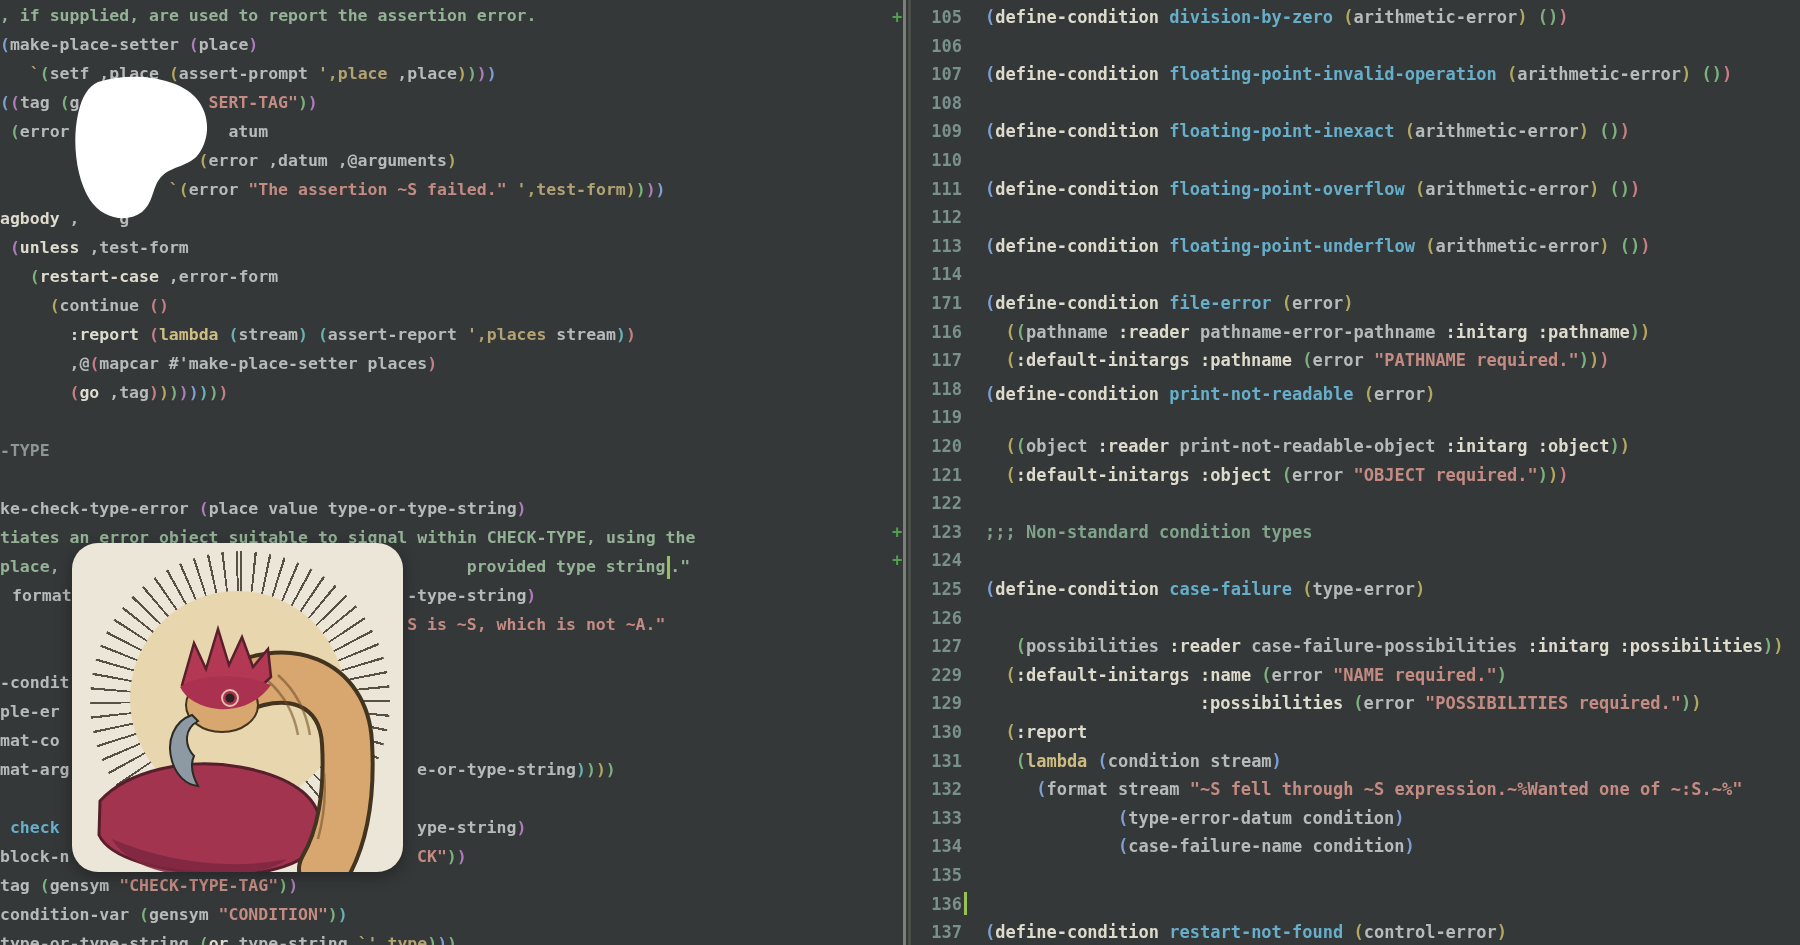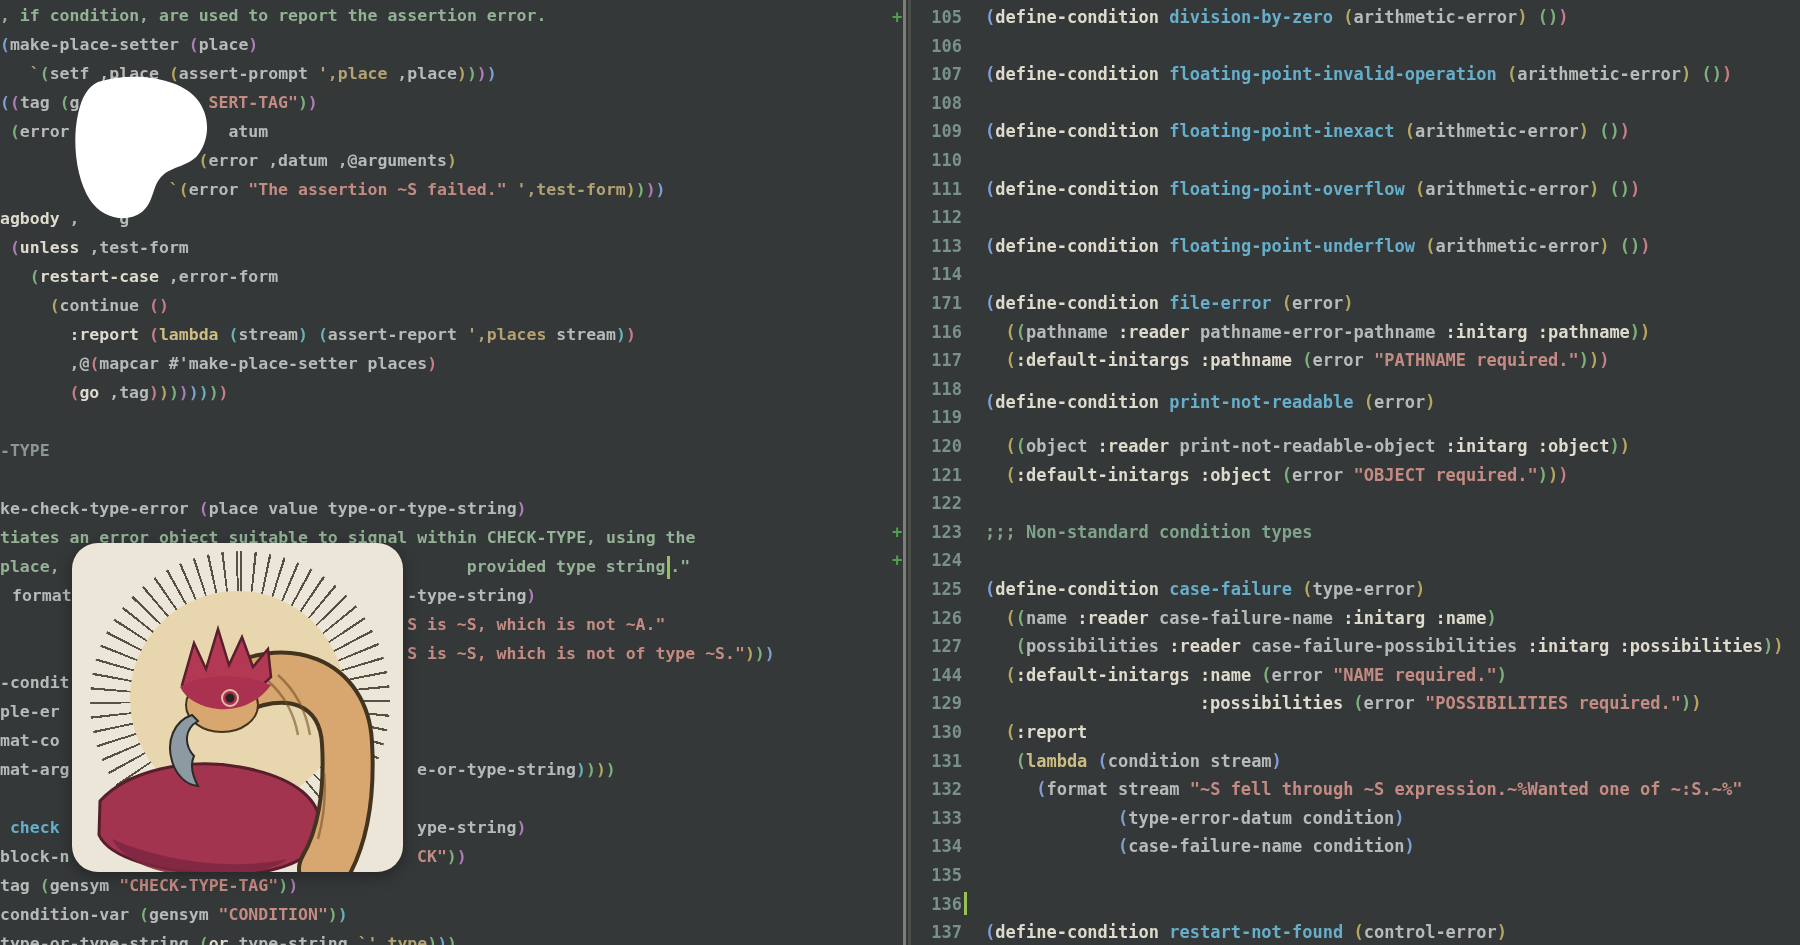--- a/index.html
+++ b/index.html
@@ -25,21 +25,21 @@
   #rays{position:absolute;left:18px;top:8px;width:300px;height:300px;border-radius:50%;
         background:repeating-conic-gradient(rgba(45,38,26,0.78) 0deg 0.9deg, transparent 0.9deg 5.6deg);}
   #halo{position:absolute;left:58px;top:48px;width:215px;height:215px;border-radius:50%;background:#e8d7ae;}
   #bird svg{position:absolute;left:0;top:0;}
 </style>
 <style>.tk-fg{color:#b6bab8;}.tk-kw{color:#dedbcd;}.tk-kwo{color:#cdbd82;}.tk-fn{color:#66aeca;}.tk-str{color:#c48b83;}.tk-doc{color:#94b295;}.tk-com{color:#7fa38b;}.tk-dim{color:#8c9794;}.tk-oliv{color:#b3a272;}.tk-c1{color:#7d9fd3;}.tk-c2{color:#ae7cba;}.tk-c3{color:#7cb07c;}.tk-c4{color:#b3a65e;}.tk-c5{color:#c57e85;}.tk-c6{color:#67b2b4;}#div-bright{background:#7c8076;}#div-dark{background:#4c4f49;}.lnum{color:#78918d;}.gplus{color:#4fa14f;}.cursor{background:#98c257;}</style></head>
 <body>
 
 <div id="screen">
   <div id="left-pane" class="pane">
-      <div class="cl" style="top: 2px;"><span class="cg" style="left: 0px;"><span class="tk-doc">, if condition, are used to report the assertion error.</span></span></div>
+      <div class="cl" style="top: 2px;"><span class="cg" style="left: 0px;"><span class="tk-doc">, if supplied, are used to report the assertion error.</span></span></div>
       <div class="cl" style="top: 31px;"><span class="cg" style="left: 0px;"><span class="tk-c1">(</span><span class="tk-fg">make-place-setter </span><span class="tk-c2">(</span><span class="tk-fg">place</span><span class="tk-c2">)</span></span></div>
       <div class="cl" style="top: 60px;"><span class="cg" style="left: 29.79px;"><span class="tk-oliv">`</span><span class="tk-c3">(</span><span class="tk-fg">setf </span><span class="tk-fg">,place </span><span class="tk-c4">(</span><span class="tk-fg">assert-prompt </span><span class="tk-oliv">',place</span><span class="tk-fg"> ,place</span><span class="tk-c4">)</span><span class="tk-c3">)</span><span class="tk-c2">)</span><span class="tk-c1">)</span></span></div>
       <div class="cl" style="top: 89px;"><span class="cg" style="left: 0px;"><span class="tk-c1">(</span><span class="tk-c2">(</span><span class="tk-fg">tag </span><span class="tk-c3">(</span><span class="tk-fg">g</span></span><span class="cg" style="left: 208.53px;"><span class="tk-str">SERT-TAG"</span><span class="tk-c3">)</span><span class="tk-c2">)</span></span></div>
       <div class="cl" style="top: 118px;"><span class="cg" style="left: 9.93px;"><span class="tk-c3">(</span><span class="tk-fg">error</span></span><span class="cg" style="left: 228.39px;"><span class="tk-fg">atum</span></span></div>
       <div class="cl" style="top: 147px;"><span class="cg" style="left: 198.6px;"><span class="tk-c4">(</span><span class="tk-fg">error </span><span class="tk-fg">,datum ,@arguments</span><span class="tk-c4">)</span></span></div>
       <div class="cl" style="top: 176px;"><span class="cg" style="left: 168.81px;"><span class="tk-oliv">`</span><span class="tk-c4">(</span><span class="tk-fg">error </span><span class="tk-str">"The assertion ~S failed." </span><span class="tk-oliv">',test-form</span><span class="tk-c4">)</span><span class="tk-c3">)</span><span class="tk-c2">)</span><span class="tk-c1">)</span></span></div>
       <div class="cl" style="top: 205px;"><span class="cg" style="left: 0px;"><span class="tk-kw">agbody </span><span class="tk-fg">,</span></span><span class="cg" style="left: 119.16px;"><span class="tk-fg">g</span></span></div>
       <div class="cl" style="top: 234px;"><span class="cg" style="left: 9.93px;"><span class="tk-c2">(</span><span class="tk-kw">unless </span><span class="tk-fg">,test-form</span></span></div>
       <div class="cl" style="top: 263px;"><span class="cg" style="left: 29.79px;"><span class="tk-c3">(</span><span class="tk-kw">restart-case </span><span class="tk-fg">,error-form</span></span></div>
       <div class="cl" style="top: 292px;"><span class="cg" style="left: 49.65px;"><span class="tk-c4">(</span><span class="tk-fg">continue </span><span class="tk-c5">(</span><span class="tk-c5">)</span></span></div>
@@ -47,21 +47,20 @@
       <div class="cl" style="top: 350px;"><span class="cg" style="left: 69.51px;"><span class="tk-fg">,@</span><span class="tk-c5">(</span><span class="tk-fg">mapcar </span><span class="tk-fg">#'make-place-setter </span><span class="tk-fg">places</span><span class="tk-c5">)</span></span></div>
       <div class="cl" style="top: 379px;"><span class="cg" style="left: 69.51px;"><span class="tk-c5">(</span><span class="tk-kw">go </span><span class="tk-fg">,tag</span><span class="tk-c5">)</span><span class="tk-c4">)</span><span class="tk-c3">)</span><span class="tk-c2">)</span><span class="tk-c1">)</span><span class="tk-c6">)</span><span class="tk-c3">)</span><span class="tk-c5">)</span></span></div>
       <div class="cl" style="top: 408px;"></div>
       <div class="cl" style="top: 437px;"><span class="cg" style="left: 0px;"><span class="tk-dim">-TYPE</span></span></div>
       <div class="cl" style="top: 466px;"></div>
       <div class="cl" style="top: 495px;"><span class="cg" style="left: 0px;"><span class="tk-fg">ke-check-type-error </span><span class="tk-c2">(</span><span class="tk-fg">place value type-or-type-string</span><span class="tk-c2">)</span></span></div>
       <div class="cl" style="top: 524px;"><span class="cg" style="left: 0px;"><span class="tk-doc">tiates an error object suitable to signal within CHECK-TYPE, using the</span></span></div>
       <div class="cl" style="top: 553px;"><span class="cg" style="left: 0px;"><span class="tk-doc">place,</span></span><span class="cg" style="left: 466.71px;"><span class="tk-doc">provided type string</span></span><span class="cg" style="left: 670.275px;"><span class="tk-doc">."</span></span></div>
       <div class="cl" style="top: 582px;"><span class="cg" style="left: 12px;"><span class="tk-fg">format</span></span><span class="cg" style="left: 407.13px;"><span class="tk-fg">-type-string</span><span class="tk-c2">)</span></span></div>
       <div class="cl" style="top: 611px;"><span class="cg" style="left: 407.13px;"><span class="tk-str">S is ~S, which is not ~A."</span></span></div>
-      <div class="cl" style="top: 640px;"><span class="cg" style="left: 407.13px;"><span class="tk-str">S is ~S, which is not of type ~S."</span><span class="tk-c4">)</span><span class="tk-c3">)</span><span class="tk-c1">)</span></span></div>
       <div class="cl" style="top: 669px;"><span class="cg" style="left: 0px;"><span class="tk-fg">-condit</span></span></div>
       <div class="cl" style="top: 698px;"><span class="cg" style="left: 0px;"><span class="tk-fg">ple-er</span></span></div>
       <div class="cl" style="top: 727px;"><span class="cg" style="left: 0px;"><span class="tk-fg">mat-co</span></span></div>
       <div class="cl" style="top: 756px;"><span class="cg" style="left: 0px;"><span class="tk-fg">mat-arg</span></span><span class="cg" style="left: 417.06px;"><span class="tk-fg">e-or-type-string</span><span class="tk-c6">)</span><span class="tk-c3">)</span><span class="tk-c4">)</span><span class="tk-c3">)</span></span></div>
       <div class="cl" style="top: 785px;"></div>
       <div class="cl" style="top: 843px;"><span class="cg" style="left: 0px;"><span class="tk-fg">block-n</span></span><span class="cg" style="left: 417.06px;"><span class="tk-str">CK"</span><span class="tk-c3">)</span><span class="tk-c2">)</span></span></div>
       <div class="cl" style="top: 814px;"><span class="cg" style="left: 9.93px;"><span class="tk-fn">check</span></span><span class="cg" style="left: 417.06px;"><span class="tk-fg">ype-string</span><span class="tk-c2">)</span></span></div>
       <div class="cl" style="top: 872px;"><span class="cg" style="left: 0px;"><span class="tk-fg">tag </span><span class="tk-c3">(</span><span class="tk-fg">gensym </span><span class="tk-str">"CHECK-TYPE-TAG"</span><span class="tk-c3">)</span><span class="tk-c2">)</span></span></div>
       <div class="cl" style="top: 901px;"><span class="cg" style="left: 0px;"><span class="tk-fg">condition-var </span><span class="tk-c3">(</span><span class="tk-fg">gensym </span><span class="tk-str">"CONDITION"</span><span class="tk-c3">)</span><span class="tk-c6">)</span></span></div>
       <div class="cl" style="top: 930px;"><span class="cg" style="left: 0px;"><span class="tk-fg">type-or-type-string </span><span class="tk-c3">(</span><span class="tk-kw">or </span><span class="tk-fg">type-string </span><span class="tk-oliv">`',type</span><span class="tk-c3">)</span><span class="tk-c1">)</span><span class="tk-c3">)</span></span></div>
@@ -74,28 +73,27 @@
       <div class="cl" style="top: 117px;"><span class="cg" style="left: 985px;"><span class="tk-c1">(</span><span class="tk-kw">define-condition </span><span class="tk-fn">floating-point-inexact </span><span class="tk-c4">(</span><span class="tk-fg">arithmetic-error</span><span class="tk-c4">)</span><span class="tk-fg"> </span><span class="tk-c3">(</span><span class="tk-c3">)</span><span class="tk-c5">)</span></span></div>
       <div class="cl" style="top: 146px;"></div>
       <div class="cl" style="top: 175px;"><span class="cg" style="left: 985px;"><span class="tk-c1">(</span><span class="tk-kw">define-condition </span><span class="tk-fn">floating-point-overflow </span><span class="tk-c4">(</span><span class="tk-fg">arithmetic-error</span><span class="tk-c4">)</span><span class="tk-fg"> </span><span class="tk-c3">(</span><span class="tk-c3">)</span><span class="tk-c5">)</span></span></div>
       <div class="cl" style="top: 203px;"></div>
       <div class="cl" style="top: 232px;"><span class="cg" style="left: 985px;"><span class="tk-c1">(</span><span class="tk-kw">define-condition </span><span class="tk-fn">floating-point-underflow </span><span class="tk-c4">(</span><span class="tk-fg">arithmetic-error</span><span class="tk-c4">)</span><span class="tk-fg"> </span><span class="tk-c3">(</span><span class="tk-c3">)</span><span class="tk-c5">)</span></span></div>
       <div class="cl" style="top: 260px;"></div>
       <div class="cl" style="top: 289px;"><span class="cg" style="left: 985px;"><span class="tk-c1">(</span><span class="tk-kw">define-condition </span><span class="tk-fn">file-error </span><span class="tk-c4">(</span><span class="tk-fg">error</span><span class="tk-c4">)</span></span></div>
       <div class="cl" style="top: 318px;"><span class="cg" style="left: 1005.46px;"><span class="tk-c4">(</span><span class="tk-c3">(</span><span class="tk-fg">pathname </span><span class="tk-kw">:reader </span><span class="tk-fg">pathname-error-pathname </span><span class="tk-kw">:initarg </span><span class="tk-kw">:pathname</span><span class="tk-c3">)</span><span class="tk-c4">)</span></span></div>
       <div class="cl" style="top: 346px;"><span class="cg" style="left: 1005.46px;"><span class="tk-c4">(</span><span class="tk-kw">:default-initargs </span><span class="tk-kw">:pathname </span><span class="tk-c3">(</span><span class="tk-fg">error </span><span class="tk-str">"PATHNAME required."</span><span class="tk-c3">)</span><span class="tk-c4">)</span><span class="tk-c5">)</span></span></div>
       <div class="cl" style="top: 375px;"></div>
-      <div class="cl" style="top: 388px;"><span class="cg" style="left: 985px;"><span class="tk-c1">(</span><span class="tk-kw">define-condition </span><span class="tk-fn">print-not-readable </span><span class="tk-c4">(</span><span class="tk-fg">error</span><span class="tk-c4">)</span></span></div>
+      <div class="cl" style="top: 380px;"><span class="cg" style="left: 985px;"><span class="tk-c1">(</span><span class="tk-kw">define-condition </span><span class="tk-fn">print-not-readable </span><span class="tk-c4">(</span><span class="tk-fg">error</span><span class="tk-c4">)</span></span></div>
       <div class="cl" style="top: 432px;"><span class="cg" style="left: 1005.46px;"><span class="tk-c4">(</span><span class="tk-c3">(</span><span class="tk-fg">object </span><span class="tk-kw">:reader </span><span class="tk-fg">print-not-readable-object </span><span class="tk-kw">:initarg </span><span class="tk-kw">:object</span><span class="tk-c3">)</span><span class="tk-c4">)</span></span></div>
       <div class="cl" style="top: 461px;"><span class="cg" style="left: 1005.46px;"><span class="tk-c4">(</span><span class="tk-kw">:default-initargs </span><span class="tk-kw">:object </span><span class="tk-c3">(</span><span class="tk-fg">error </span><span class="tk-str">"OBJECT required."</span><span class="tk-c3">)</span><span class="tk-c4">)</span><span class="tk-c5">)</span></span></div>
       <div class="cl" style="top: 489px;"></div>
       <div class="cl" style="top: 518px;"><span class="cg" style="left: 985px;"><span class="tk-com">;;; Non-standard condition types</span></span></div>
       <div class="cl" style="top: 546px;"></div>
       <div class="cl" style="top: 575px;"><span class="cg" style="left: 985px;"><span class="tk-c1">(</span><span class="tk-kw">define-condition </span><span class="tk-fn">case-failure </span><span class="tk-c4">(</span><span class="tk-fg">type-error</span><span class="tk-c4">)</span></span></div>
-      <div class="cl" style="top: 604px;"><span class="cg" style="left: 1005.46px;"><span class="tk-c4">(</span><span class="tk-c3">(</span><span class="tk-fg">name </span><span class="tk-kw">:reader </span><span class="tk-fg">case-failure-name </span><span class="tk-kw">:initarg </span><span class="tk-kw">:name</span><span class="tk-c3">)</span></span></div>
       <div class="cl" style="top: 632px;"><span class="cg" style="left: 1015.69px;"><span class="tk-c3">(</span><span class="tk-fg">possibilities </span><span class="tk-kw">:reader </span><span class="tk-fg">case-failure-possibilities </span><span class="tk-kw">:initarg </span><span class="tk-kw">:possibilities</span><span class="tk-c3">)</span><span class="tk-c4">)</span></span></div>
       <div class="cl" style="top: 661px;"><span class="cg" style="left: 1005.46px;"><span class="tk-c4">(</span><span class="tk-kw">:default-initargs </span><span class="tk-kw">:name </span><span class="tk-c3">(</span><span class="tk-fg">error </span><span class="tk-str">"NAME required."</span><span class="tk-c3">)</span></span></div>
       <div class="cl" style="top: 689px;"><span class="cg" style="left: 1199.83px;"><span class="tk-kw">:possibilities </span><span class="tk-c3">(</span><span class="tk-fg">error </span><span class="tk-str">"POSSIBILITIES required."</span><span class="tk-c3">)</span><span class="tk-c4">)</span></span></div>
       <div class="cl" style="top: 718px;"><span class="cg" style="left: 1005.46px;"><span class="tk-c4">(</span><span class="tk-kw">:report</span></span></div>
       <div class="cl" style="top: 747px;"><span class="cg" style="left: 1015.69px;"><span class="tk-c3">(</span><span class="tk-kwo">lambda </span><span class="tk-c1">(</span><span class="tk-fg">condition stream</span><span class="tk-c1">)</span></span></div>
       <div class="cl" style="top: 775px;"><span class="cg" style="left: 1036.15px;"><span class="tk-c1">(</span><span class="tk-fg">format stream </span><span class="tk-str">"~S fell through ~S expression.~%Wanted one of ~:S.~%"</span></span></div>
       <div class="cl" style="top: 804px;"><span class="cg" style="left: 1117.99px;"><span class="tk-c1">(</span><span class="tk-fg">type-error-datum condition</span><span class="tk-c1">)</span></span></div>
       <div class="cl" style="top: 832px;"><span class="cg" style="left: 1117.99px;"><span class="tk-c1">(</span><span class="tk-fg">case-failure-name condition</span><span class="tk-c1">)</span></span></div>
       <div class="cl" style="top: 890px;"></div>
       <div class="cl" style="top: 918px;"><span class="cg" style="left: 985px;"><span class="tk-c1">(</span><span class="tk-kw">define-condition </span><span class="tk-fn">restart-not-found </span><span class="tk-c4">(</span><span class="tk-fg">control-error</span><span class="tk-c4">)</span></span></div>
@@ -117,21 +115,21 @@
       <div class="lnum" style="top: 375px;">118</div>
       <div class="lnum" style="top: 403px;">119</div>
       <div class="lnum" style="top: 432px;">120</div>
       <div class="lnum" style="top: 461px;">121</div>
       <div class="lnum" style="top: 489px;">122</div>
       <div class="lnum" style="top: 518px;">123</div>
       <div class="lnum" style="top: 546px;">124</div>
       <div class="lnum" style="top: 575px;">125</div>
       <div class="lnum" style="top: 604px;">126</div>
       <div class="lnum" style="top: 632px;">127</div>
-      <div class="lnum" style="top: 661px;">144</div>
+      <div class="lnum" style="top: 661px;">229</div>
       <div class="lnum" style="top: 689px;">129</div>
       <div class="lnum" style="top: 718px;">130</div>
       <div class="lnum" style="top: 747px;">131</div>
       <div class="lnum" style="top: 775px;">132</div>
       <div class="lnum" style="top: 804px;">133</div>
       <div class="lnum" style="top: 832px;">134</div>
       <div class="lnum" style="top: 861px;">135</div>
       <div class="lnum" style="top: 890px;">136</div>
       <div class="lnum" style="top: 918px;">137</div>
     </div>

